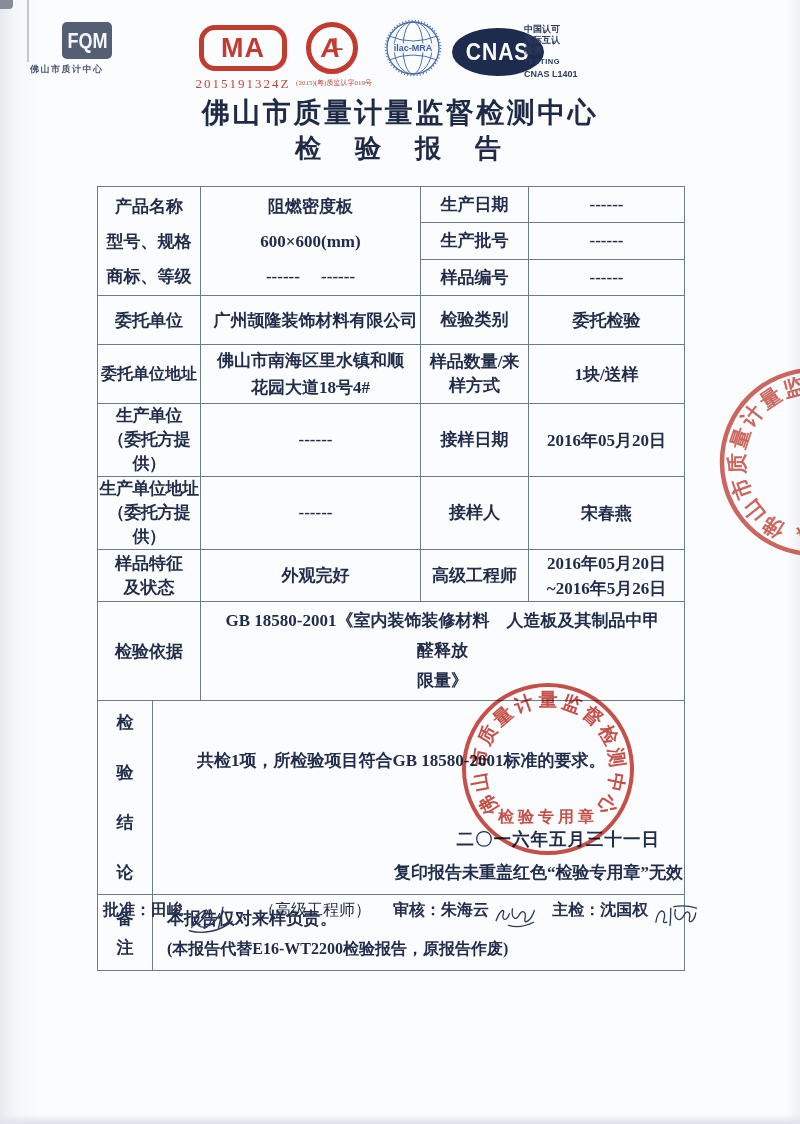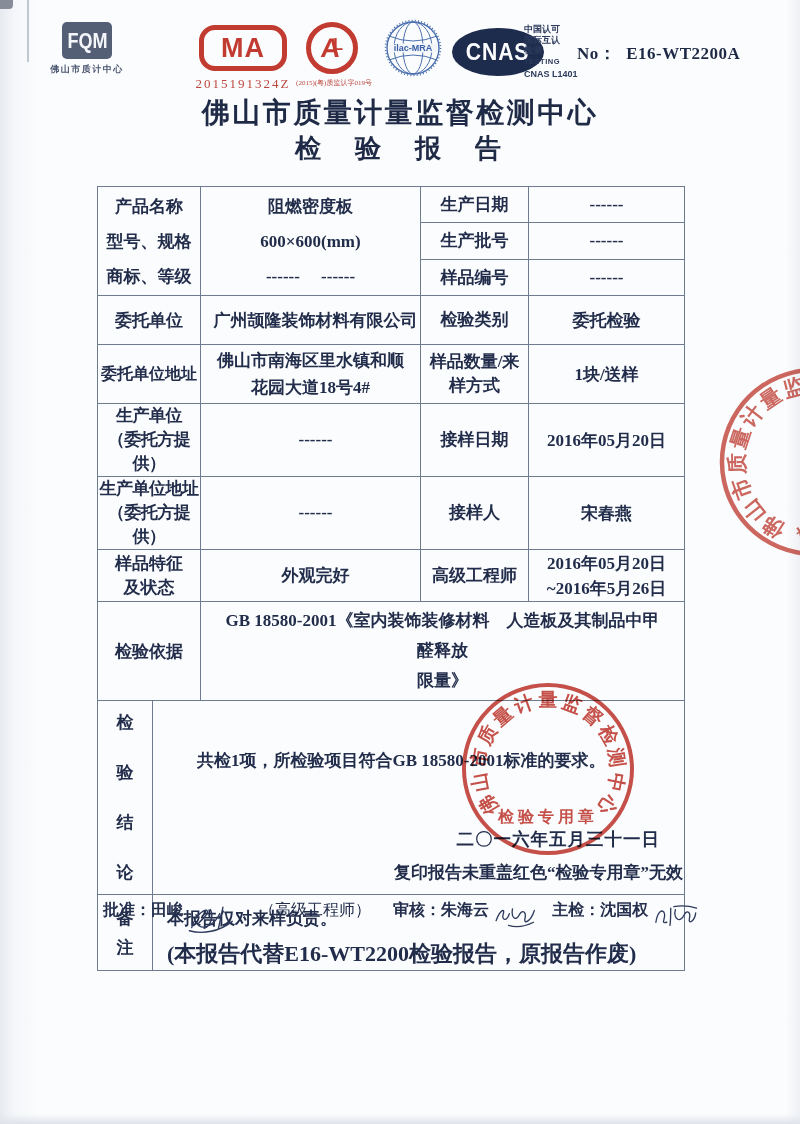--- a/index.html
+++ b/index.html
@@ -15,21 +15,21 @@
     background:linear-gradient(0deg,#dfe3e9 0,rgba(251,252,253,0) 10px); }
   .scan-right { position:absolute; right:0; top:0; width:14px; height:1124px;
     background:linear-gradient(270deg,#eef0f4 0,rgba(251,252,253,0) 14px); }
   .corner-mark { position:absolute; left:0; top:0; width:13px; height:9px; background:#868d99; border-radius:0 0 4px 0; }
   .left-line { position:absolute; left:27px; top:0; width:2px; height:62px; background:#c2c8d2; }
 
   
   .fqm-box { position:absolute; left:62px; top:22px; width:50px; height:37px; background:#545e74;
     border-radius:5px; display:flex; align-items:center; justify-content:center; }
   .fqm-box span { color:#f4f6fa; font-size:22px; font-weight:bold; letter-spacing:0px; transform:scaleX(.82); font-family:"Liberation Sans",sans-serif; }
-  .fqm-caption { position:absolute; left:30px; top:63px; width:114px; text-align:center;
+  .fqm-caption { position:absolute; left:30px; top:63px; width:114px; 
     font-size:9px; color:#4a5570; font-weight:bold; letter-spacing:1.5px; }
 
   .cma-box { position:absolute; left:199px; top:25px; width:88px; height:46px;
     border:5px solid #c23b31; border-radius:16px; display:flex; align-items:center; justify-content:center; }
   .cma-box span { color:#c23b31; font-size:27px; font-weight:900; letter-spacing:1px; font-family:"Liberation Sans",sans-serif; transform:scaleY(1.05); }
   .cma-caption { position:absolute; left:192px; top:76px; width:102px; text-align:center;
     color:#bc453c; font-size:13px; letter-spacing:2px; }
 
   .cal-circle { position:absolute; left:306px; top:22px; width:52px; height:52px;
     border:5px solid #c23b31; border-radius:50%; display:flex; align-items:center; justify-content:center; }
@@ -69,21 +69,21 @@
   td.vert-label { font-size:17px; }
   td.rel { position:relative; }
   .addr { font-size:16.5px; line-height:27px; text-align:left; padding:2px 10px; }
   .lbl-c { font-size:16px; line-height:24px; }
   .val-d2 { font-size:16.5px; line-height:25px; }
 
   .concl-text { position:absolute; left:44px; top:48px; white-space:nowrap; font-weight:bold; font-size:17px; }
   .concl-date { position:absolute; right:24px; top:126px; white-space:nowrap; font-weight:bold; font-size:17.5px; letter-spacing:1px; }
   .concl-note { position:absolute; right:1px; top:160px; white-space:nowrap; font-weight:bold; font-size:17px; }
   .remark-1 { position:absolute; left:14px; top:12px; white-space:nowrap; font-weight:bold; font-size:17px; }
-  .remark-2 { position:absolute; left:14px; top:44px; white-space:nowrap; font-weight:bold; font-size:22px; }
+  .remark-2 { position:absolute; left:14px; top:44px; white-space:nowrap; font-weight:bold; font-size:16px; }
 
   
   .footer { position:absolute; left:103px; top:900px; width:600px; height:44px;
     display:flex; align-items:flex-start; font-size:16px; font-weight:bold; color:#242f4e; white-space:nowrap; }
   .footer .lab { font-weight:bold; }
   .footer svg { margin:0 4px; }
   .footer .eng { margin-left:18px; margin-right:22px; font-weight:normal; }
 
   
   .seal-main { position:absolute; left:448px; top:669px; width:200px; height:200px; mix-blend-mode:multiply; opacity:.88; }
@@ -130,23 +130,20 @@
 
   <div class="cnas-oval">
       <span>CNAS</span>
     </div>
   <div class="cert-col">
     <div style="white-space:pre-line">中国认可
 国际互认
 检测</div>
     <div class="testing">TESTING</div>
     <div class="accno">CNAS L1401</div>
-  </div>
-  <div class="report-no">
-    <span>No：</span><span style="display:inline-block;width:10px"></span><span>E16-WT2200A</span>
   </div>
 
   <div class="title-org">佛山市质量计量监督检测中心</div>
   <div class="title-doc">检　验　报　告</div>
 
 
   <table class="report">
     <colgroup>
         <col style="width:55px">
         <col style="width:48px">

